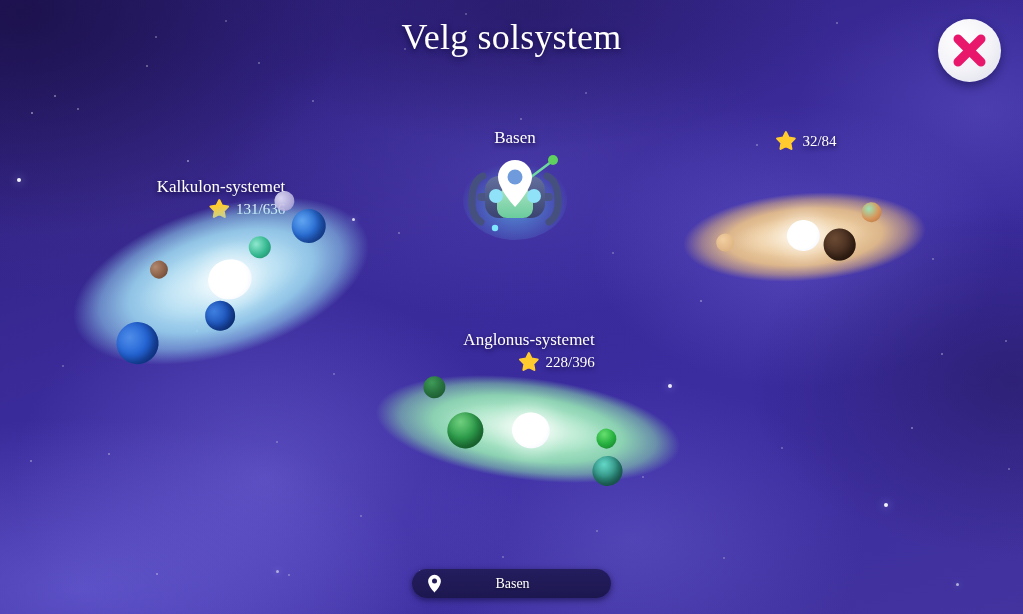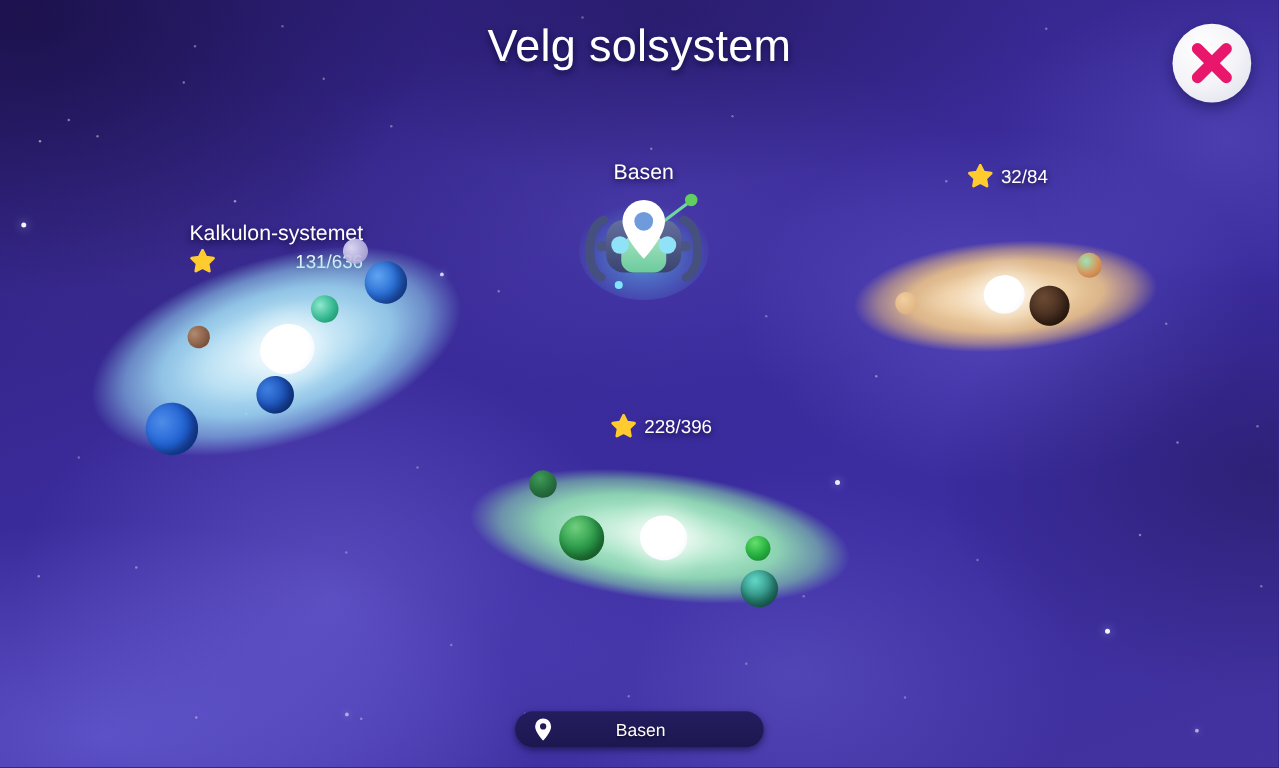--- a/index.html
+++ b/index.html
@@ -5,21 +5,21 @@
   html, body {
     margin: 0;
     padding: 0;
     background: #2a1f6e;
   }
   #stage {
     position: relative;
     width: 1023px;
     height: 614px;
     overflow: hidden;
-    font-family: Liberation Sans, sans-serif;
+    font-family: Liberation Serif, serif;
     background: #3a2a9c;
     user-select: none;
   }
 
   
   .bg-base {
     position: absolute; inset: 0;
     background:
       radial-gradient(ellipse 55% 45% at 8% 96%,  rgba(120,110,230,0.55) 0%, rgba(120,110,230,0) 62%),
       radial-gradient(ellipse 38% 50% at 26% 78%, rgba(135,125,240,0.40) 0%, rgba(135,125,240,0) 65%),
@@ -72,21 +72,21 @@
     position: absolute;
     left: 50%;
     transform: translateX(-50%);
     text-align: center;
     white-space: nowrap;
     color: #ffffff;
     text-shadow: 0 2px 5px rgba(10,4,48,0.85);
   }
   .sys-name { font-size: 17px; line-height: 21px; }
   .sys-score {
-    display: flex; align-items: center; justify-content: space-between;
+    display: flex; align-items: center; justify-content: flex-end;
     gap: 6px; margin-top: 2px;
     font-size: 15px; line-height: 19px;
   }
   .galaxy {
     position: absolute;
     border-radius: 50%;
     cursor: pointer;
   }
   .galaxy .core {
     position: absolute;
@@ -262,20 +262,21 @@
                 background: radial-gradient(circle at 36% 30%, #6b4a33 0%, #4b3122 48%, #2e1d13 100%);
                 box-shadow: inset -3px -4px 7px rgba(20,10,4,0.55);"></div>
     <div class="planet" style="left:180px; top:14px; width:20px; height:20px;
                 background: radial-gradient(circle at 38% 32%, #9de3b6 0%, #d8955a 55%, #b0713c 100%);"></div>
     <div class="planet" style="left:33px; top:35px; width:18px; height:18px;
                 background: radial-gradient(circle at 38% 32%, rgba(246,210,162,0.9) 0%, rgba(228,186,136,0.85) 60%, rgba(214,170,118,0.8) 100%);"></div>
   </div>
 
   <div class="system" style="left:529px; top:329px; width:0; height:0;">
     <div class="sys-label" style="top:0;">
+      <div class="sys-name">Anglonus-systemet</div>
       <div class="sys-score">
         <svg width="21" height="20" viewBox="0 0 24 23">
           <path d="M12 1.4 L15.1 7.7 L22 8.7 L17 13.6 L18.2 20.5 L12 17.2 L5.8 20.5 L7 13.6 L2 8.7 L8.9 7.7 Z" fill="#ffcb2e" stroke="#ffcb2e" stroke-width="2.6" stroke-linejoin="round"></path>
         </svg>
         <span>228/396</span>
       </div>
     </div>
   </div>
 
   <div class="galaxy" style="left:375px; top:378px; width:306px; height:102px; transform: rotate(7deg);

